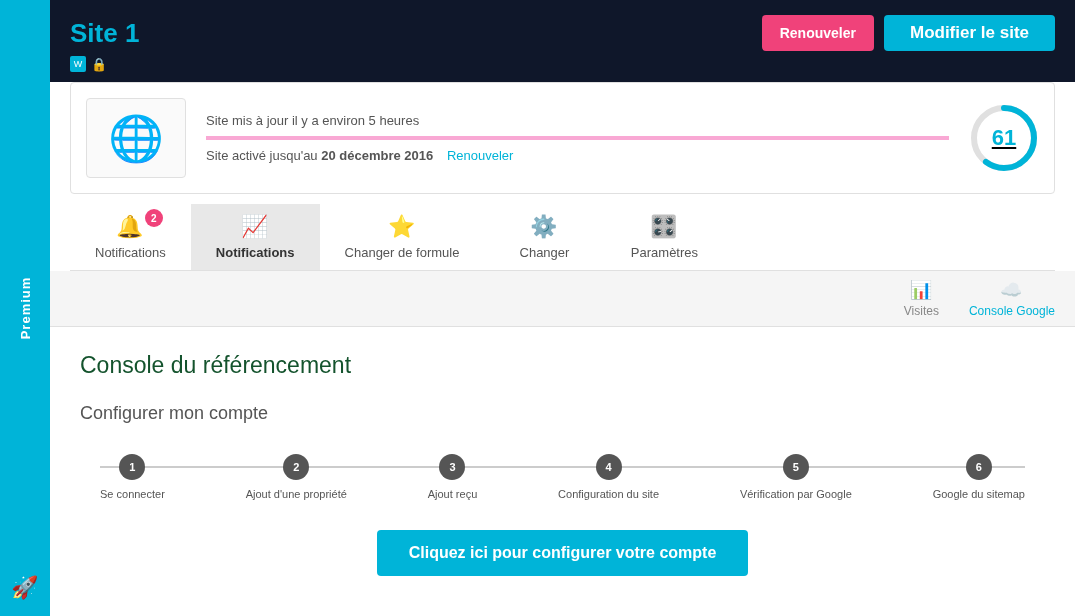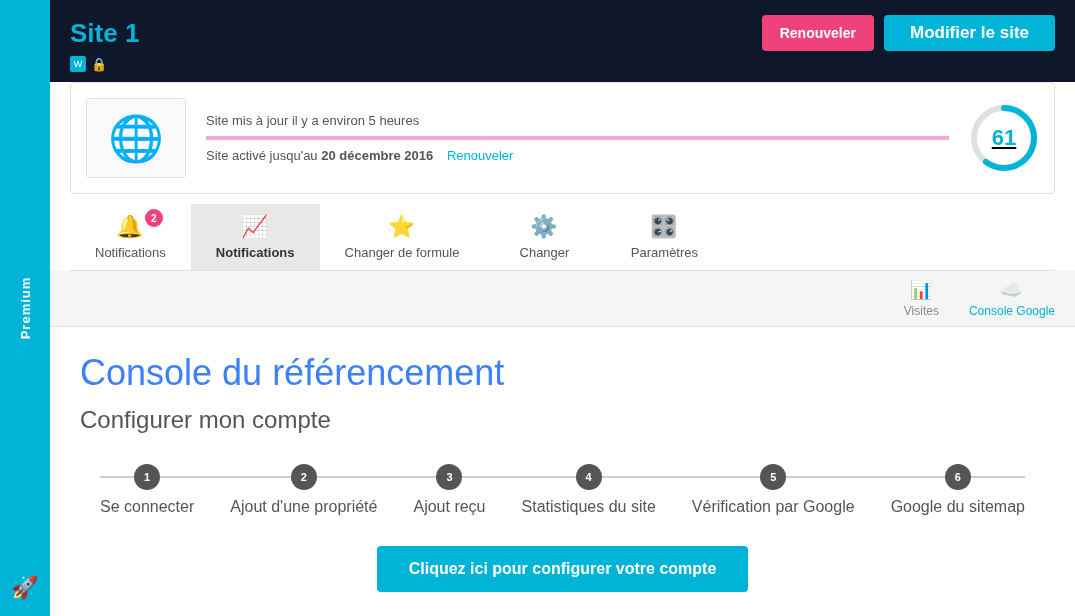--- a/index.html
+++ b/index.html
@@ -237,27 +237,27 @@
     .sub-tab-icon {
       font-size: 18px;
     }
 
     
     .content {
       padding: 25px 30px;
       flex: 1;
     }
     .page-title {
-      font-size: 36px;
+      font-size: 23px;
       font-weight: 300;
-      color: #3b82f6;
-      margin-bottom: 12px;
+      color: #14532d;
+      margin-bottom: 24px;
     }
     .page-subtitle {
-      font-size: 24px;
+      font-size: 18px;
       color: #555;
       margin-bottom: 20px;
     }
 
     
     .steps-container {
       position: relative;
       margin: 30px 20px;
     }
     .steps-line {
@@ -286,21 +286,21 @@
       background: #555;
       color: white;
       font-size: 11px;
       font-weight: bold;
       display: flex;
       align-items: center;
       justify-content: center;
       z-index: 1;
     }
     .step-label {
-      font-size: 16px;
+      font-size: 11px;
       color: #555;
       text-align: center;
     }
 
     
     .cta-container {
       display: flex;
       justify-content: center;
       margin-top: 30px;
     }
@@ -409,21 +409,21 @@
         <div class="step">
           <div class="step-circle">2</div>
           <span class="step-label">Ajout d'une propriété</span>
         </div>
         <div class="step">
           <div class="step-circle">3</div>
           <span class="step-label">Ajout reçu</span>
         </div>
         <div class="step">
           <div class="step-circle">4</div>
-          <span class="step-label">Statistiques du site</span>
+          <span class="step-label">Configuration du site</span>
         </div>
         <div class="step">
           <div class="step-circle">5</div>
           <span class="step-label">Vérification par Google</span>
         </div>
         <div class="step">
           <div class="step-circle">6</div>
           <span class="step-label">Google du sitemap</span>
         </div>
       </div>

